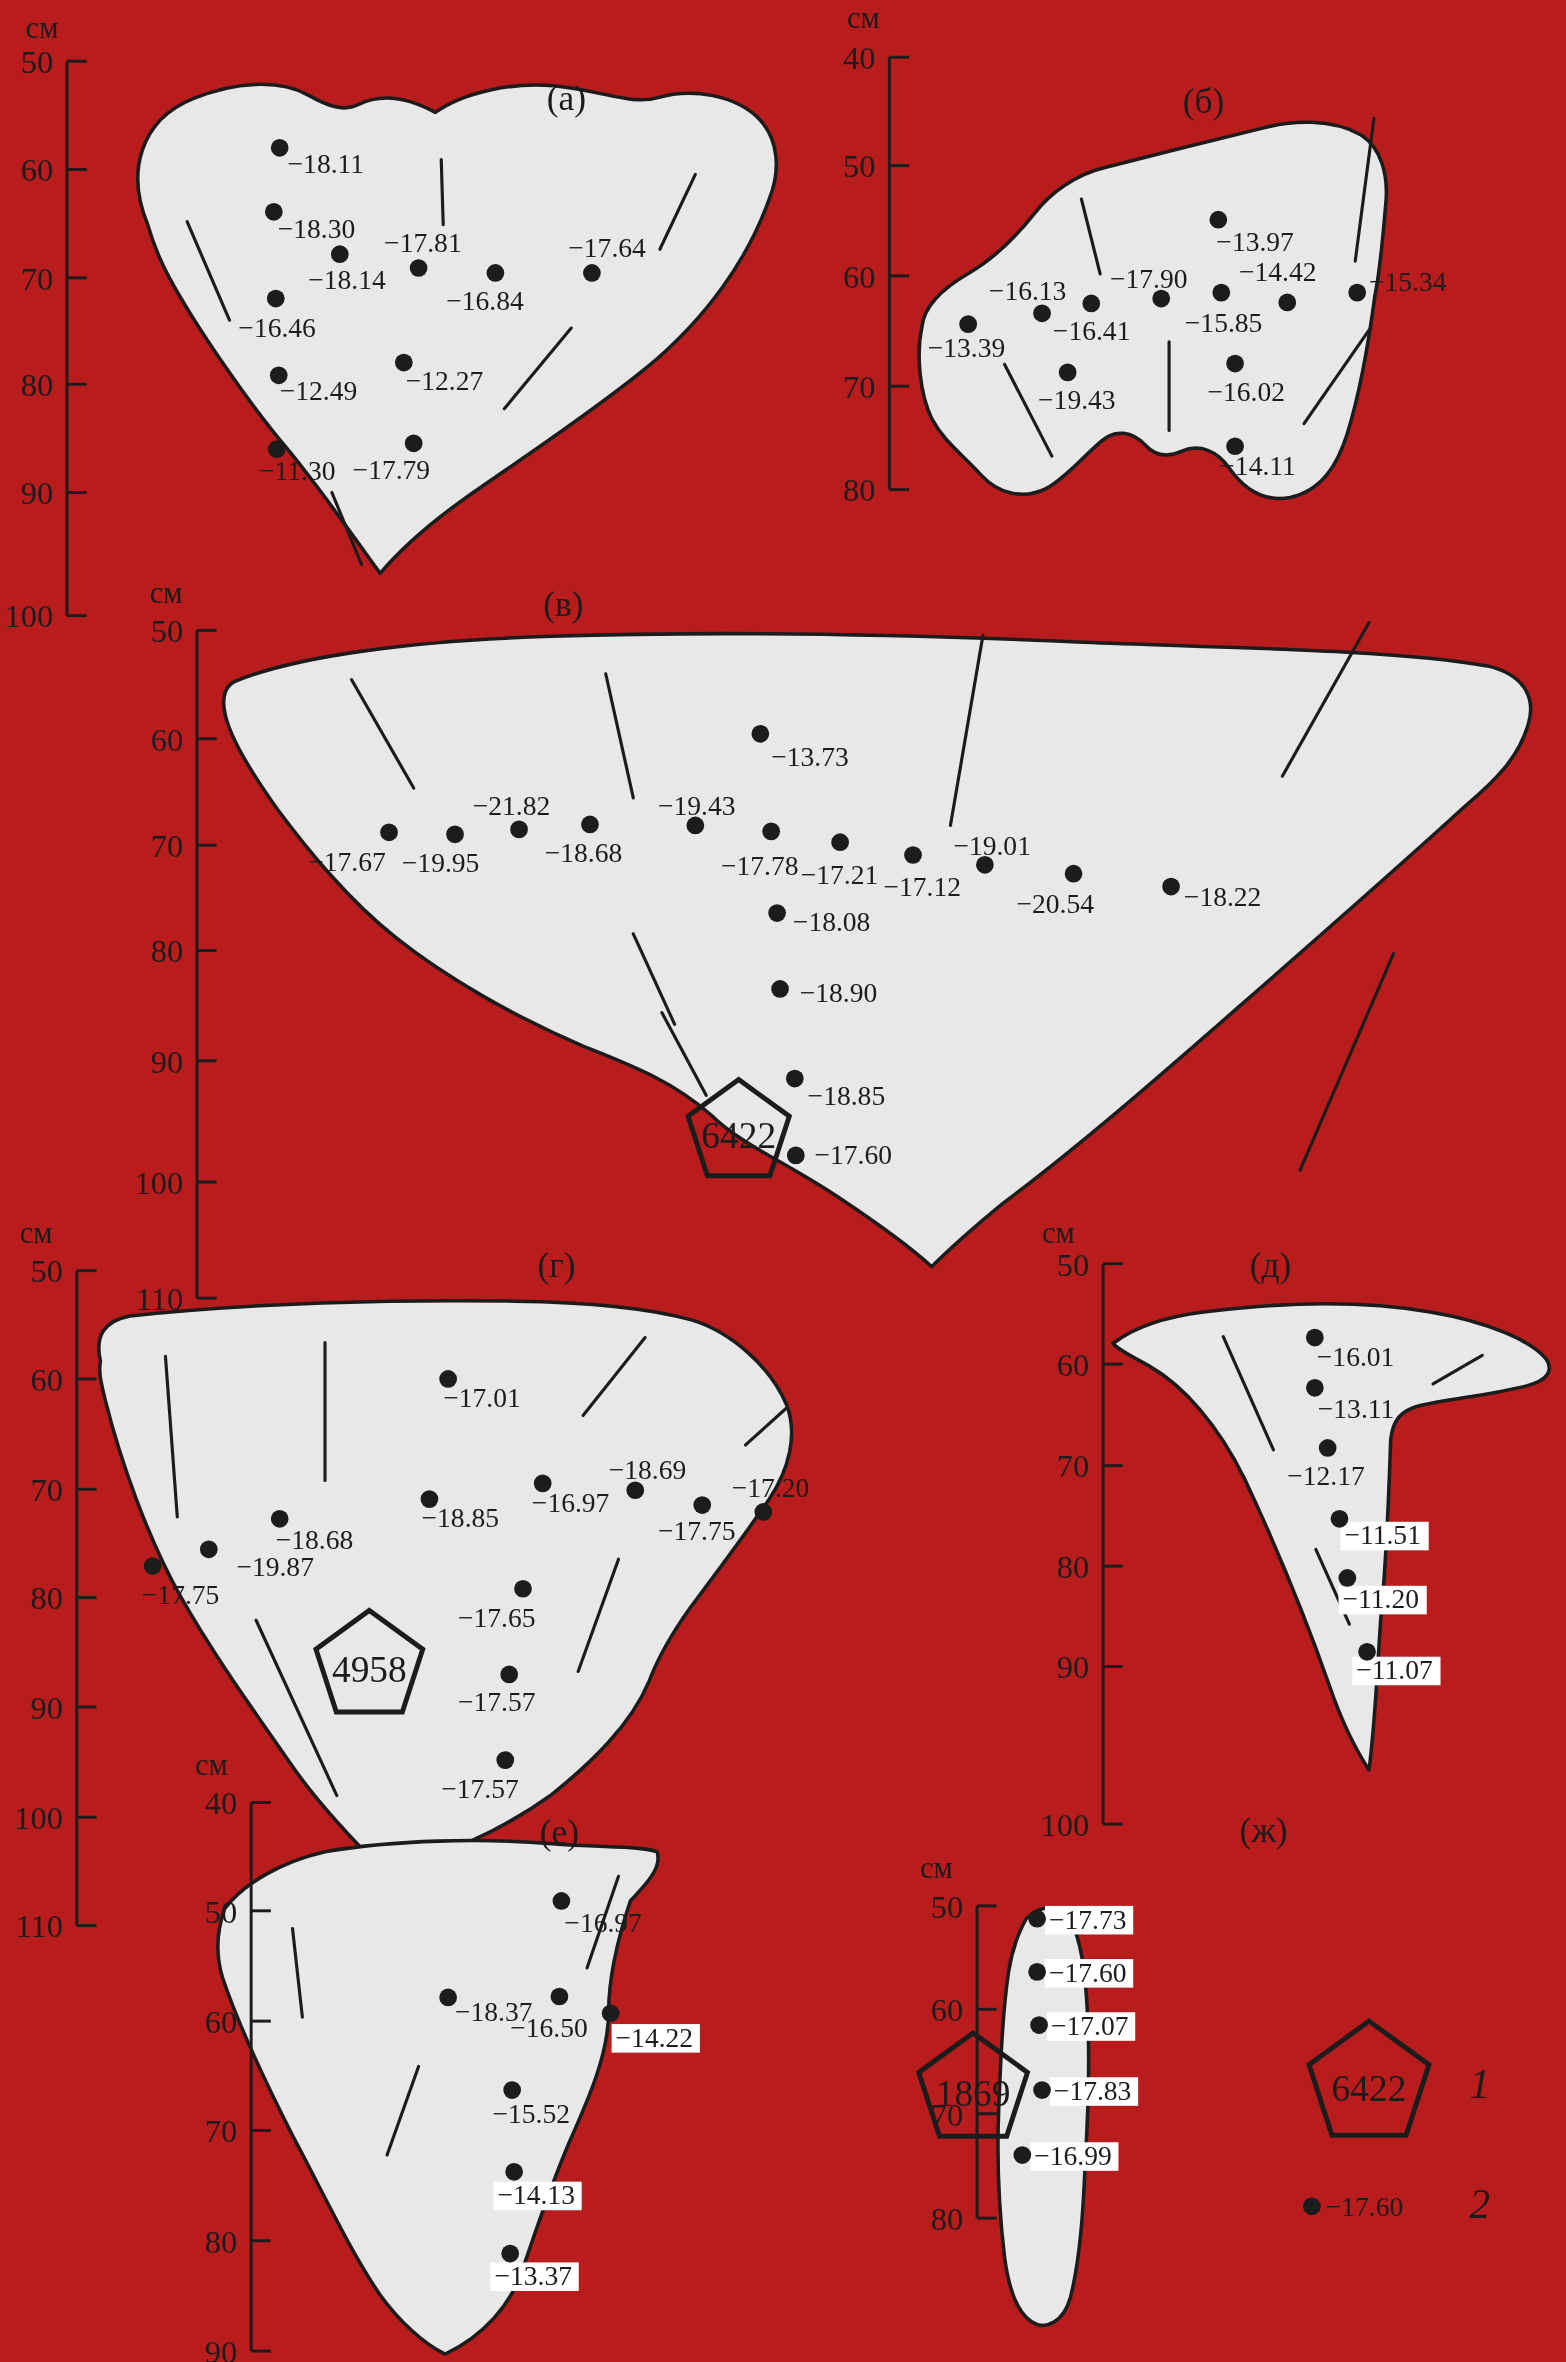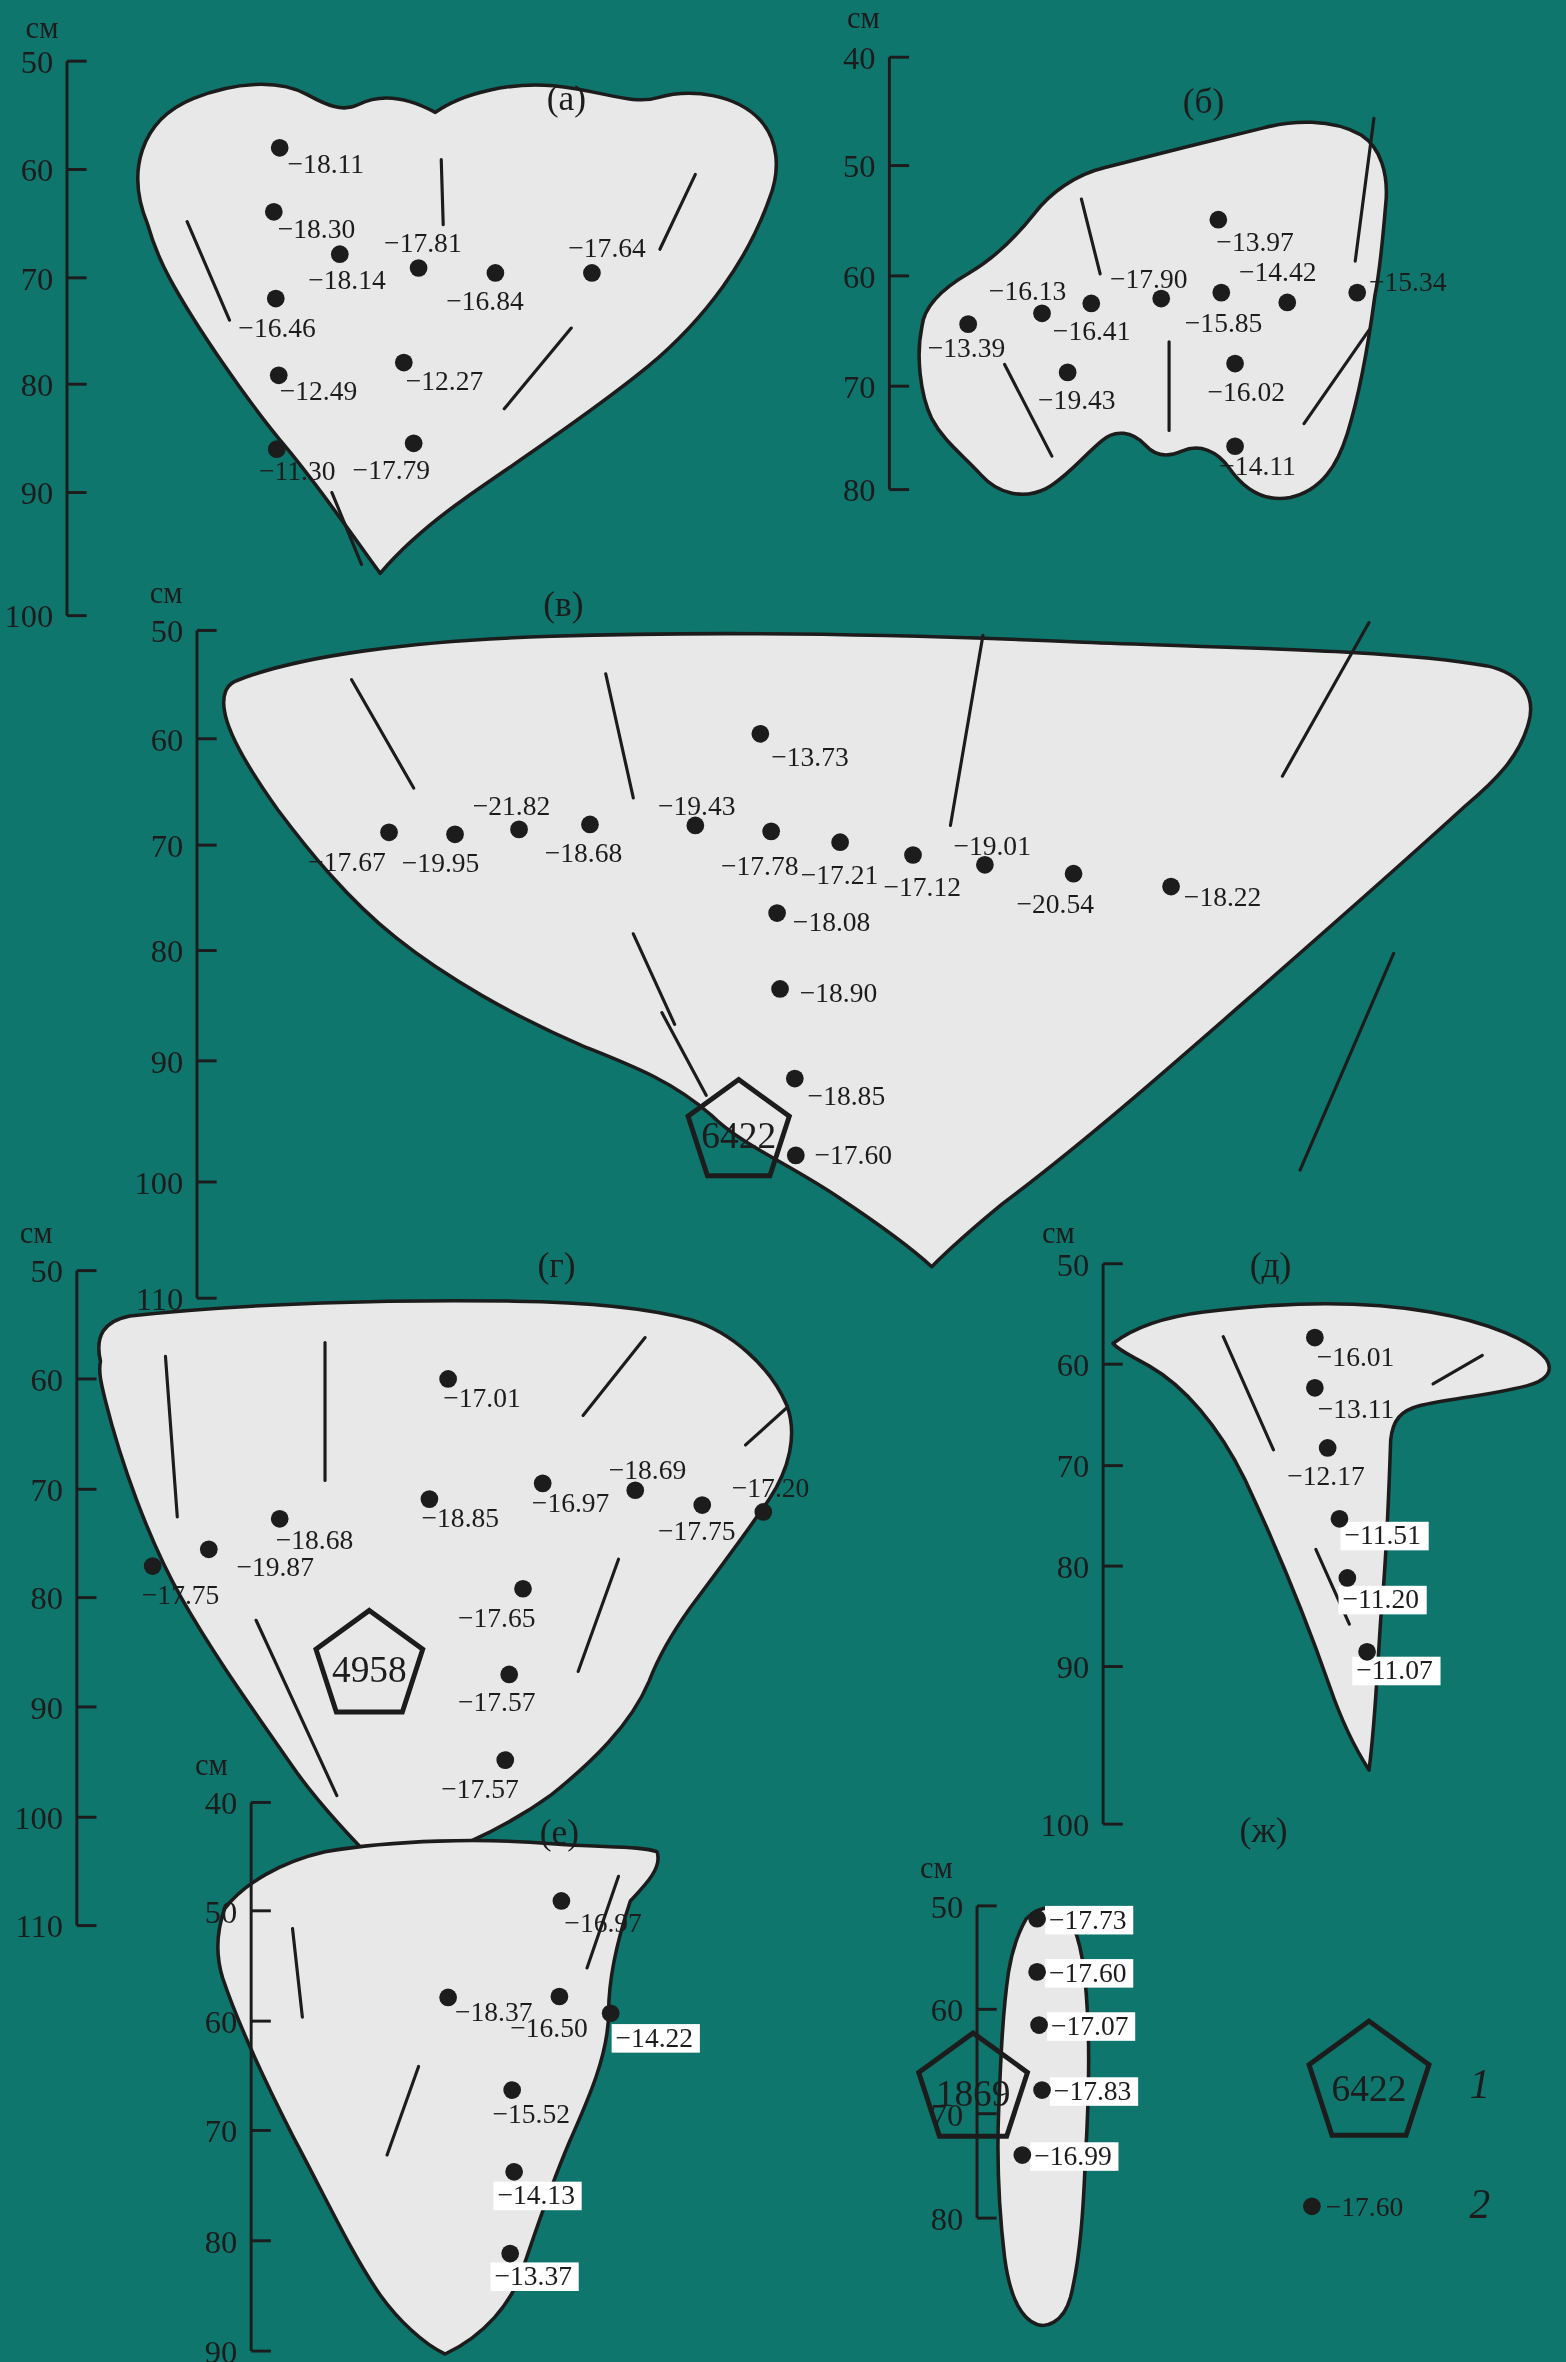--- a/index.html
+++ b/index.html
@@ -1,16 +1,16 @@
 <!DOCTYPE html>
 <html><head>
 <meta charset="utf-8">
 <style>
   html,body{margin:0;padding:0;background:#fff;}
-  .fig-wrap{width:1566px;height:2362px;position:relative;background:#0f766e;}
+  .fig-wrap{width:1566px;height:2362px;position:relative;background:#b91c1c;}
   svg{display:block;}
   .blob{fill:#e8e8e8;stroke:#1c1c1c;stroke-width:3.6;stroke-linejoin:round;}
   .crack{stroke:#1c1c1c;stroke-width:3.2;fill:none;stroke-linecap:round;}
   .axis{stroke:#1c1c1c;stroke-width:3;fill:none;}
   .dot{fill:#1c1c1c;}
   .pent{fill:none;stroke:#1c1c1c;stroke-width:5;stroke-linejoin:miter;}
   .lblbg{fill:#ffffff;}
   text{font-family:"Liberation Serif","DejaVu Serif",serif;fill:#1c1c1c;}
   .val{font-size:28px;}
   .tick{font-size:33px;}

